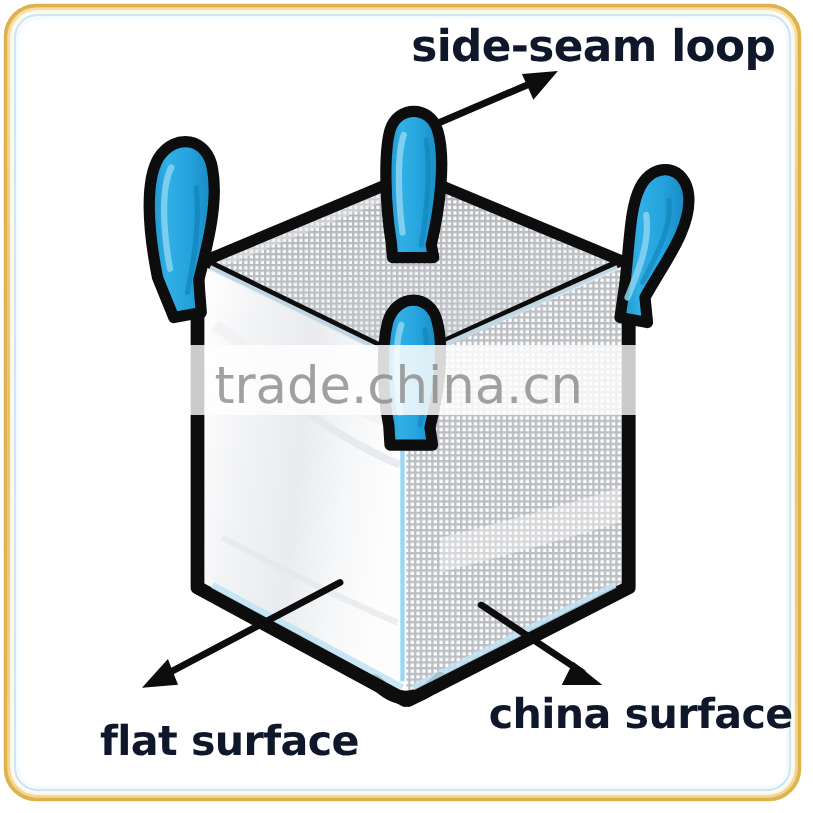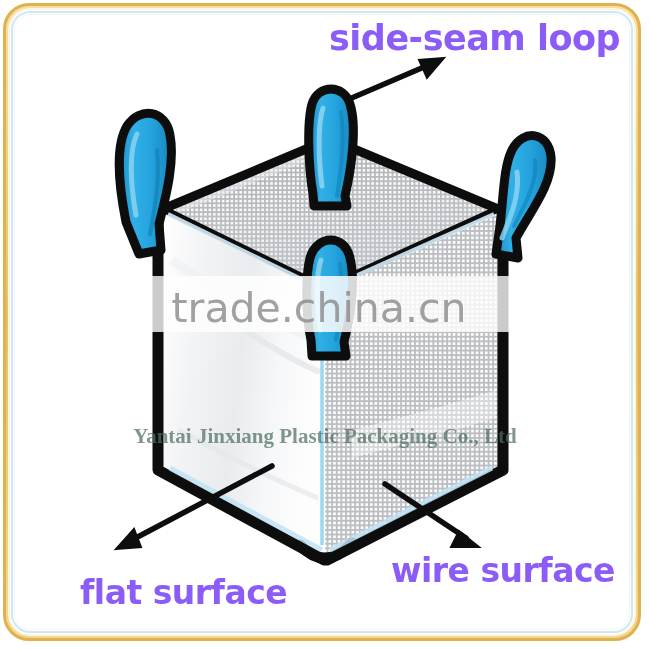--- a/index.html
+++ b/index.html
@@ -60,21 +60,21 @@
   
   .art {
     position: absolute;
     left: 0; top: 0;
     width: 650px; height: 650px;
   }
 
   
   .label {
     position: absolute;
-    color: #8b5cf6;
+    color: #0f172a;
     font-weight: 700;
     font-family: "DejaVu Sans", sans-serif;
     white-space: nowrap;
     letter-spacing: -0.5px;
     line-height: 1;
   }
   #label-side-seam {
     left: 329px; top: 21px;
     font-size: 35px;
   }
@@ -285,19 +285,18 @@
       <g>
         <line x1="385" y1="484" x2="466" y2="538"></line>
         <path d="M479,547 L459,531 L451,547 Z" stroke-width="2"></path>
       </g>
     </g>
   </svg>
 
   <div class="wm-trade-band"></div>
   <div class="wm-trade">trade.china.cn</div>
 
-  <div class="wm-company">Yantai Jinxiang Plastic Packaging Co., Ltd</div>
 
   <div class="label" id="label-side-seam">side-seam loop</div>
   <div class="label" id="label-flat">flat surface</div>
-  <div class="label" id="label-wire">wire surface</div>
+  <div class="label" id="label-wire">china surface</div>
 
 </div>
 
 </body></html>

